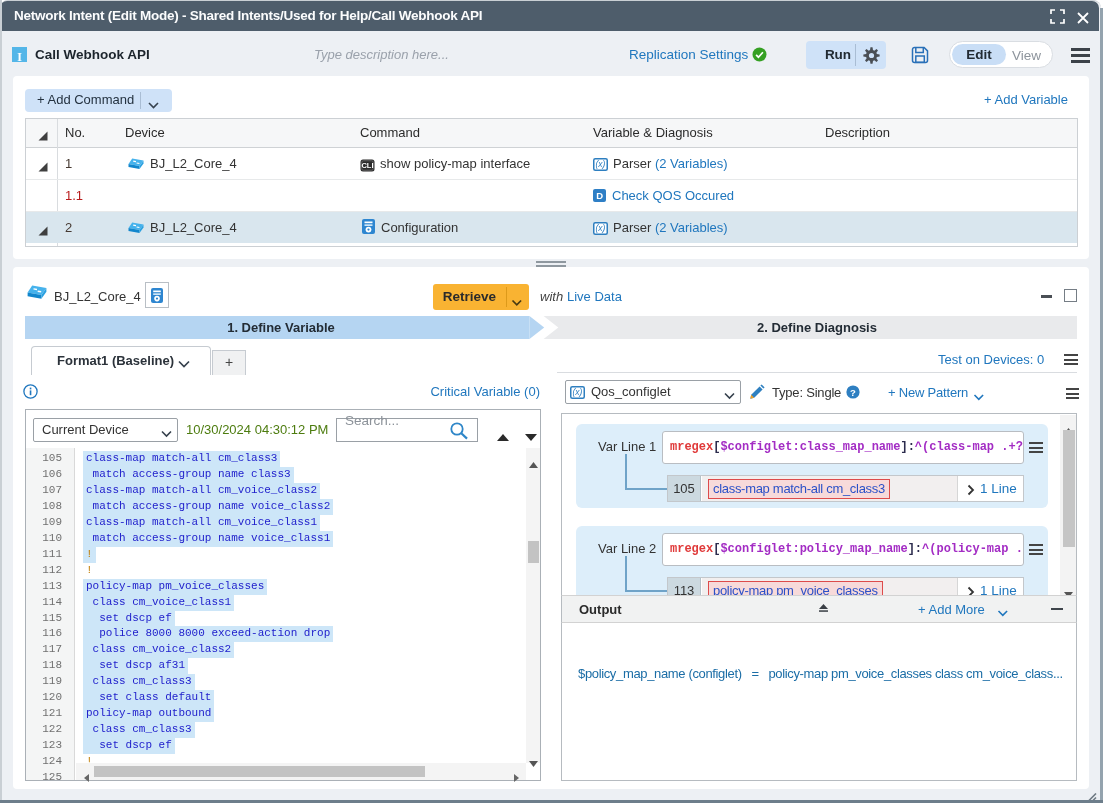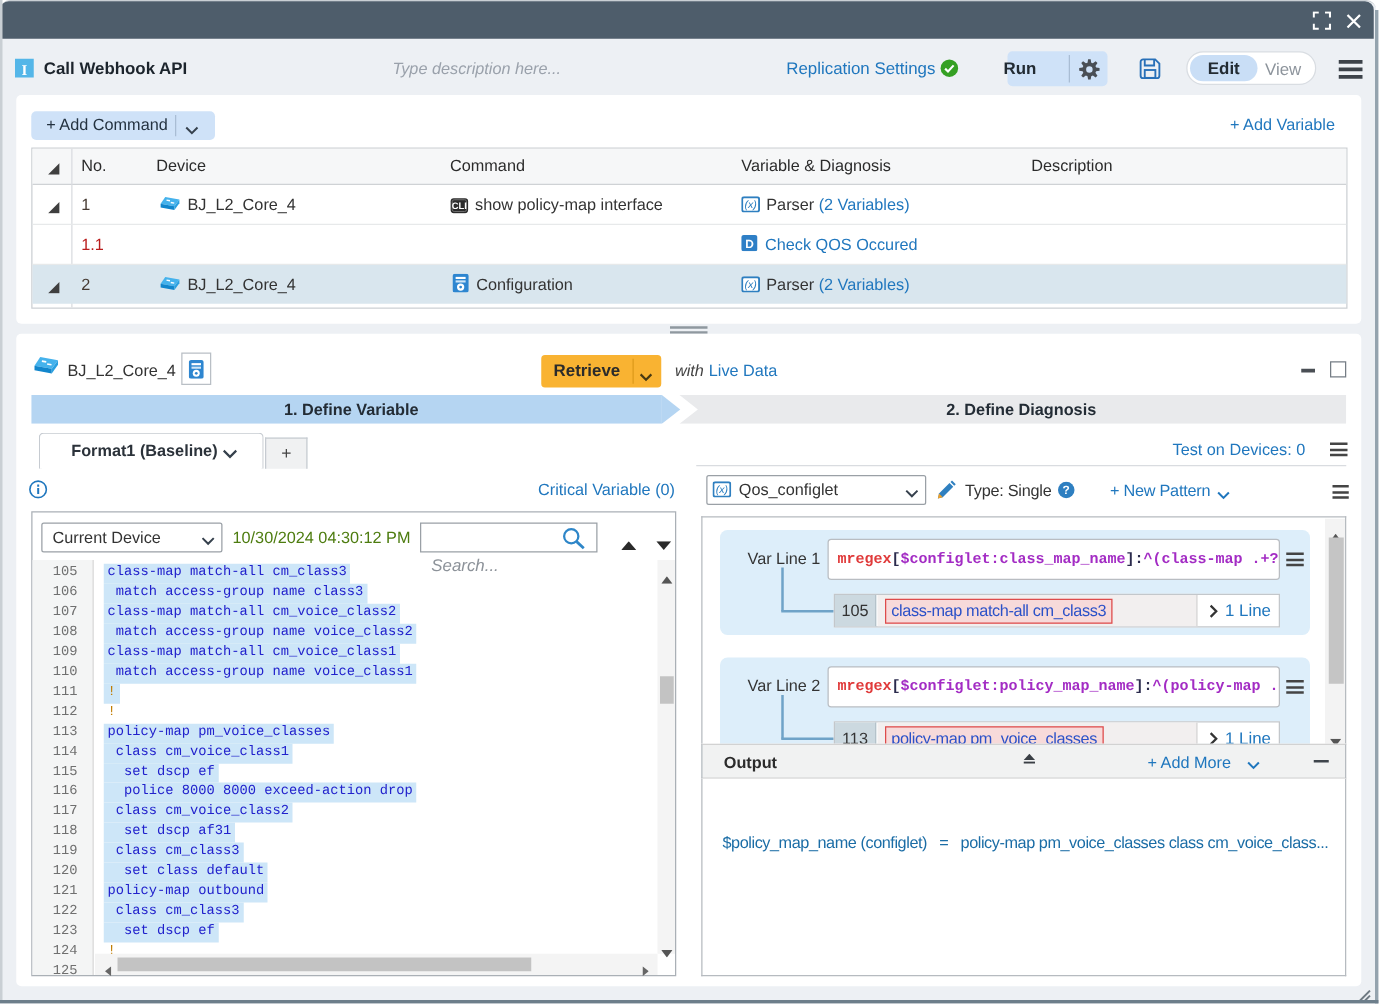--- a/index.html
+++ b/index.html
@@ -17,20 +17,21 @@
   pre { font-family:"Liberation Mono",monospace; }
   .hl { background:#cde6f8; display:inline-block; height:15.95px; line-height:15.95px; padding:0 3px; margin-left:-3px; vertical-align:top;}
   .bang { color:#c07c00; }
 </style>
 </head>
 <body>
 <div id="root">
 <div id="win">
 
   <div class="abs" style="left:0;top:0;width:1099px;height:30px;background:#4e5d6b;border-radius:7px 7px 0 0;"></div>
+  <div class="abs" style="left:14px;top:7px;color:#fbfcfd;font-size:13.5px;font-weight:bold;letter-spacing:-0.25px;">Network Intent (Edit Mode) - Shared Intents/Used for Help/Call Webhook API</div>
   <div class="abs" style="left:1050px;top:8px;">
     <svg width="15" height="15" viewBox="0 0 15 15" fill="none" stroke="#fff" stroke-width="1.7">
           <path d="M1 5V1h4M10 1h4v4M14 10v4h-4M5 14H1v-4"></path>
         </svg>
   </div>
   <div class="abs" style="left:1077px;top:9px;">
     <svg width="12" height="12">
           <path d="M1 1l10 10M11 1L1 11" stroke="#fff" stroke-width="1.8"></path>
         </svg>
   </div>
@@ -38,21 +39,21 @@
   <div class="abs" style="left:12px;top:46px;width:15px;height:15px;background:#54b6e8;text-align:center;">
      <span style="color:#fff;font-family:'Liberation Serif',serif;font-weight:bold;font-size:12px;line-height:15px;">I</span></div>
   <div class="abs" style="left:35px;top:46px;font-size:13.5px;font-weight:bold;color:#1c242c;">Call Webhook API</div>
   <div class="abs" style="left:314px;top:46px;font-size:13px;font-style:italic;color:#9aa1ab;">Type description here...</div>
   <div class="abs lnk" style="left:629px;top:46px;font-size:13.5px;">Replication Settings</div>
   <div class="abs" style="left:752px;top:46px;"><svg width="15" height="15">
           <circle cx="7.5" cy="7.5" r="7" fill="#35a023"></circle>
           <path d="M4.1 7.9l2.3 2.3 4.5-4.9" stroke="#fff" stroke-width="1.7" fill="none"></path>
         </svg></div>
   <div class="abs" style="left:806px;top:40px;width:80px;height:28px;background:#cfe2f8;border-radius:4px;"></div>
-  <div class="abs" style="left:792px;top:40px;width:48px;height:28px;text-align:center;line-height:28px;font-size:13.5px;font-weight:bold;color:#222b33;">Run</div>
+  <div class="abs" style="left:814px;top:40px;width:48px;height:28px;text-align:center;line-height:28px;font-size:13.5px;font-weight:bold;color:#222b33;">Run</div>
   <div class="abs" style="left:855px;top:43px;width:1px;height:22px;background:#a9bdd4;"></div>
   <div class="abs" style="left:863px;top:46px;"><svg width="17" height="17" viewBox="0 0 17 17">
           <path d="M7.47 0.36 L9.53 0.36 L9.98 3.10 L11.27 3.64 L13.53 2.02 L14.98 3.47 L13.36 5.73 L13.90 7.02 L16.64 7.47 L16.64 9.53 L13.90 9.98 L13.36 11.27 L14.98 13.53 L13.53 14.98 L11.27 13.36 L9.98 13.90 L9.53 16.64 L7.47 16.64 L7.02 13.90 L5.73 13.36 L3.47 14.98 L2.02 13.53 L3.64 11.27 L3.10 9.98 L0.36 9.53 L0.36 7.47 L3.10 7.02 L3.64 5.73 L2.02 3.47 L3.47 2.02 L5.73 3.64 L7.02 3.10 Z M 11.1 8.5 A 2.6 2.6 0 1 0 5.9 8.5 A 2.6 2.6 0 1 0 11.1 8.5 Z" fill="#4a4f55" fill-rule="evenodd"></path>
         </svg></div>
   <div class="abs" style="left:911px;top:45px;"><svg width="18" height="18" viewBox="0 0 18 18" fill="none" stroke="#2970b8" stroke-width="1.5">
           <path d="M1.5 3.5a2 2 0 0 1 2-2h9.6l3.4 3.4v9.6a2 2 0 0 1-2 2h-11a2 2 0 0 1-2-2z"></path>
           <path d="M4.8 1.8v4.6h7.5V1.8"></path>
           <rect x="4.8" y="10" width="8.5" height="6.3"></rect>
         </svg></div>
   <div class="abs" style="left:949px;top:40px;width:104px;height:27px;background:#fff;border:1px solid #d9dde2;border-radius:14px;"></div>
@@ -204,21 +205,21 @@
   <div class="abs lnk" style="left:340px;top:383px;width:200px;text-align:right;font-size:13px;">Critical Variable (0)</div>
 
   <div class="abs" style="left:25px;top:408px;width:516px;height:372px;background:#fff;border:1px solid #aab0b6;"></div>
   <div class="abs" style="left:33px;top:417px;width:145px;height:24px;background:#fff;border:1px solid #9aa0a6;border-radius:2px;"></div>
   <div class="abs" style="left:42px;top:421px;font-size:13px;color:#333;">Current Device</div>
   <div class="abs" style="left:160px;top:424px;"><svg width="13" height="9">
           <path d="M2 1.5l4.5 4.5L11 1.5" stroke="#36414d" stroke-width="1.6" fill="none"></path>
         </svg></div>
   <div class="abs" style="left:186px;top:421px;font-size:13px;color:#4d7c0f;">10/30/2024 04:30:12 PM</div>
   <div class="abs" style="left:336px;top:417px;width:142px;height:24px;background:#fff;border:1px solid #9aa0a6;"></div>
-  <div class="abs" style="left:345px;top:444px;font-size:13.5px;font-style:italic;color:#8c9299;">Search...</div>
+  <div class="abs" style="left:345px;top:412px;font-size:13.5px;color:#8c9299;">Search...</div>
   <div class="abs" style="left:449px;top:420px;"><svg width="21" height="19">
           <circle cx="8" cy="8" r="5.7" fill="none" stroke="#2e86c8" stroke-width="1.8"></circle>
           <path d="M12.3 12.3L18 17.6" stroke="#2e86c8" stroke-width="2.2"></path>
         </svg></div>
   <div class="abs" style="left:497px;top:426px;"><svg width="12" height="7">
           <polygon points="6,0 12,7 0,7" fill="#2a2a2a"></polygon>
         </svg></div>
   <div class="abs" style="left:525px;top:426px;"><svg width="12" height="7">
           <polygon points="0,0 12,0 6,7" fill="#2a2a2a"></polygon>
         </svg></div>

